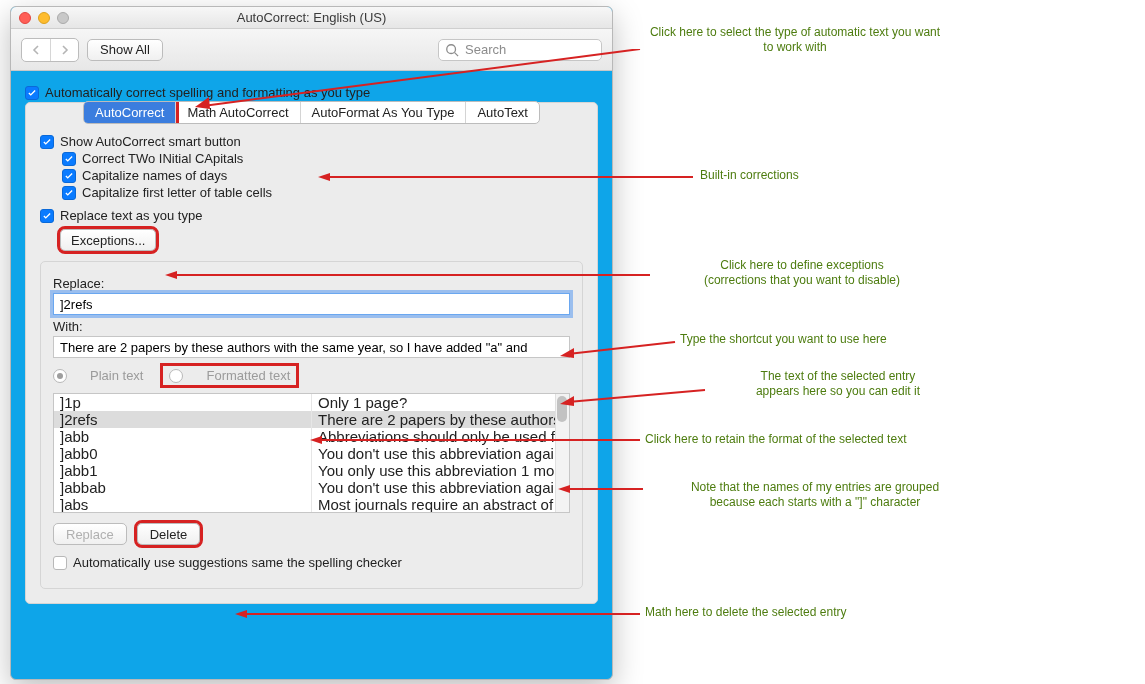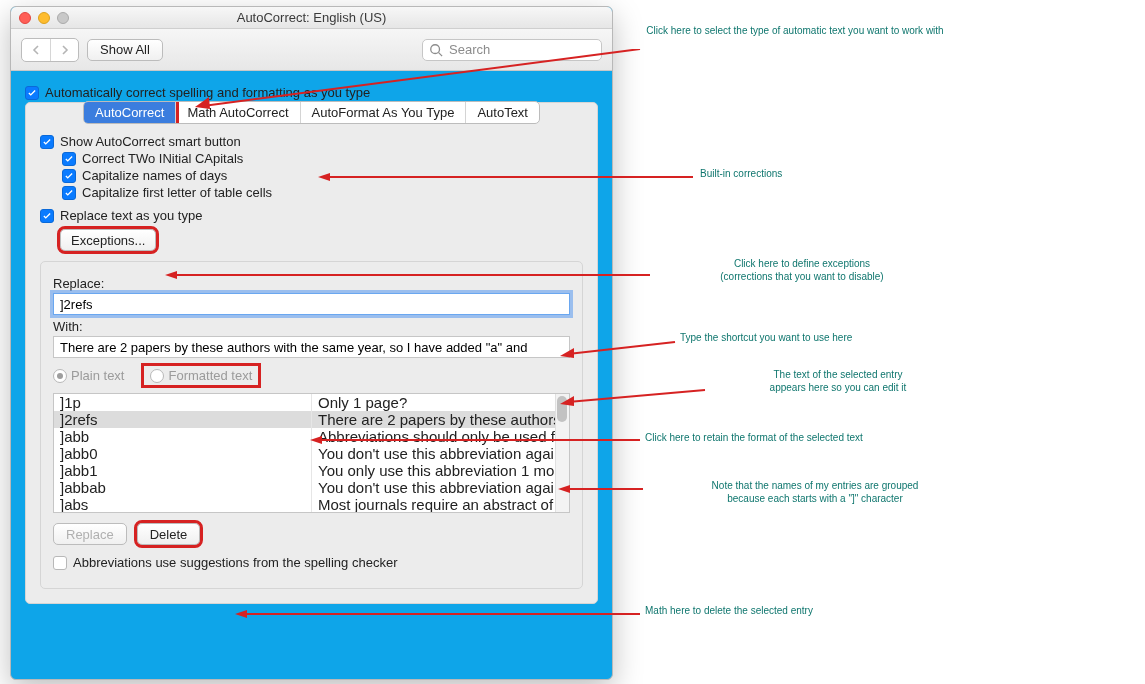--- a/index.html
+++ b/index.html
@@ -51,21 +51,21 @@
     border:1px solid #bcbcbc;
     border-radius:5px;
     height:22px;
     padding:0 12px;
     font-size:13px;
     display:inline-flex;align-items:center;justify-content:center;
     cursor:default;
   }
   .searchwrap { margin-left:auto; position:relative;}
   .search {
-    width:180px; height:22px; border:1px solid #c6c6c6; border-radius:5px;
+    width:164px; height:22px; border:1px solid #c6c6c6; border-radius:5px;
     padding:0 8px 0 26px; font-size:13px; color:#333; background:#fff;
   }
   .searchwrap svg { position:absolute; left:7px; top:4px; fill:#8c8c8c;}
   .search::placeholder{color:#8c8c8c;}
   .content { padding:12px 14px 14px 14px; }
   .cbrow { display:flex; align-items:center; gap:6px; margin:2px 0;}
   .cbrow.indent{ margin-left:22px;}
   .cb {
     width:14px;height:14px;border-radius:3px;background:#0a7bff;border:1px solid #0a69d8;
     display:inline-flex;align-items:center;justify-content:center;flex:0 0 14px;
@@ -89,38 +89,38 @@
     border:1px solid #d5d5d5; border-radius:5px; background:#ececec;
     padding:10px 12px 16px 12px; margin-top:10px;
   }
   .lbl { font-size:13px; margin:4px 0 2px;}
   .txt {
     width:100%; height:22px; border:1px solid #c6c6c6; padding:2px 6px; font-size:13px;
     background:#fff; outline:none;
   }
   .txt.focus { border:1px solid #6aa7f0; box-shadow:0 0 0 3px rgba(100,160,240,.6);}
   .radios{display:flex;align-items:center;gap:20px;margin:8px 0;color:#9b9b9b;}
-  .radio{display:flex;align-items:center;gap:4px;}
+  .radio{display:flex;align-items:center;gap:23px;}
   .rcircle{width:14px;height:14px;border-radius:50%;border:1px solid #b8b8b8;background:#fff;position:relative;}
   .rcircle.sel::after{content:"";position:absolute;left:3px;top:3px;width:6px;height:6px;border-radius:50%;background:#9e9e9e;}
   .table {
     border:1px solid #c6c6c6; background:#fff; height:120px; overflow:hidden;
     position:relative; margin-top:4px;
   }
   .trow{display:flex;height:17px;line-height:17px;font-size:15px;}
   .trow.sel{background:#dcdcdc;}
   .tc1{flex:0 0 258px;border-right:1px solid #e6e6e6;padding-left:6px;overflow:hidden;white-space:nowrap;}
   .tc2{flex:1;padding-left:6px;overflow:hidden;white-space:nowrap;}
   .tscroll{position:absolute;right:0;top:0;bottom:0;width:14px;background:#f3f3f3;border-left:1px solid #e0e0e0;}
   .thumb{position:absolute;top:2px;right:2px;width:10px;height:26px;background:#c2c2c2;border-radius:5px;}
   .btnrow{margin-top:10px;display:flex;gap:10px;align-items:center;}
   .btn.disabled{color:#b0b0b0;}
   .redbox{outline:3px solid #d62222;}
   .annot{
-    position:absolute; color:#0f766e; font-size:10px; line-height:1.25;
+    position:absolute; color:#4d7c0f; font-size:12px; line-height:1.25;
   }
   svg.arrow{position:absolute;pointer-events:none;}
   svg.arrow line{stroke:#d62222;stroke-width:2;}
   svg.arrow polygon{fill:#d62222;}
 </style>
 </head>
 <body>
 
 <div class="window">
   <div class="titlebar">
@@ -272,21 +272,21 @@
             </div>
         </div>
 
         <div class="btnrow">
           <div class="btn disabled">Replace</div>
           <div class="btn redbox">Delete</div>
         </div>
 
         <div class="cbrow" style="margin-top:10px;">
           <span class="cb unchecked"></span>
-          <span>Abbreviations use suggestions from the spelling checker</span>
+          <span>Automatically use suggestions same the spelling checker</span>
         </div>
       </div>
     </div>
   </div>
 </div>
 
 <div class="annot" style="left:645px;top:25px;text-align:center;width:300px;"><span>Click here to select the type of automatic text you want to work with</span></div>
 <svg class="arrow" style="left:195px;top:49px;" width="450" height="70">
     <line x1="445" y1="0" x2="8" y2="57"></line>
     <polygon points="0,58 14,48 15,60"></polygon>

